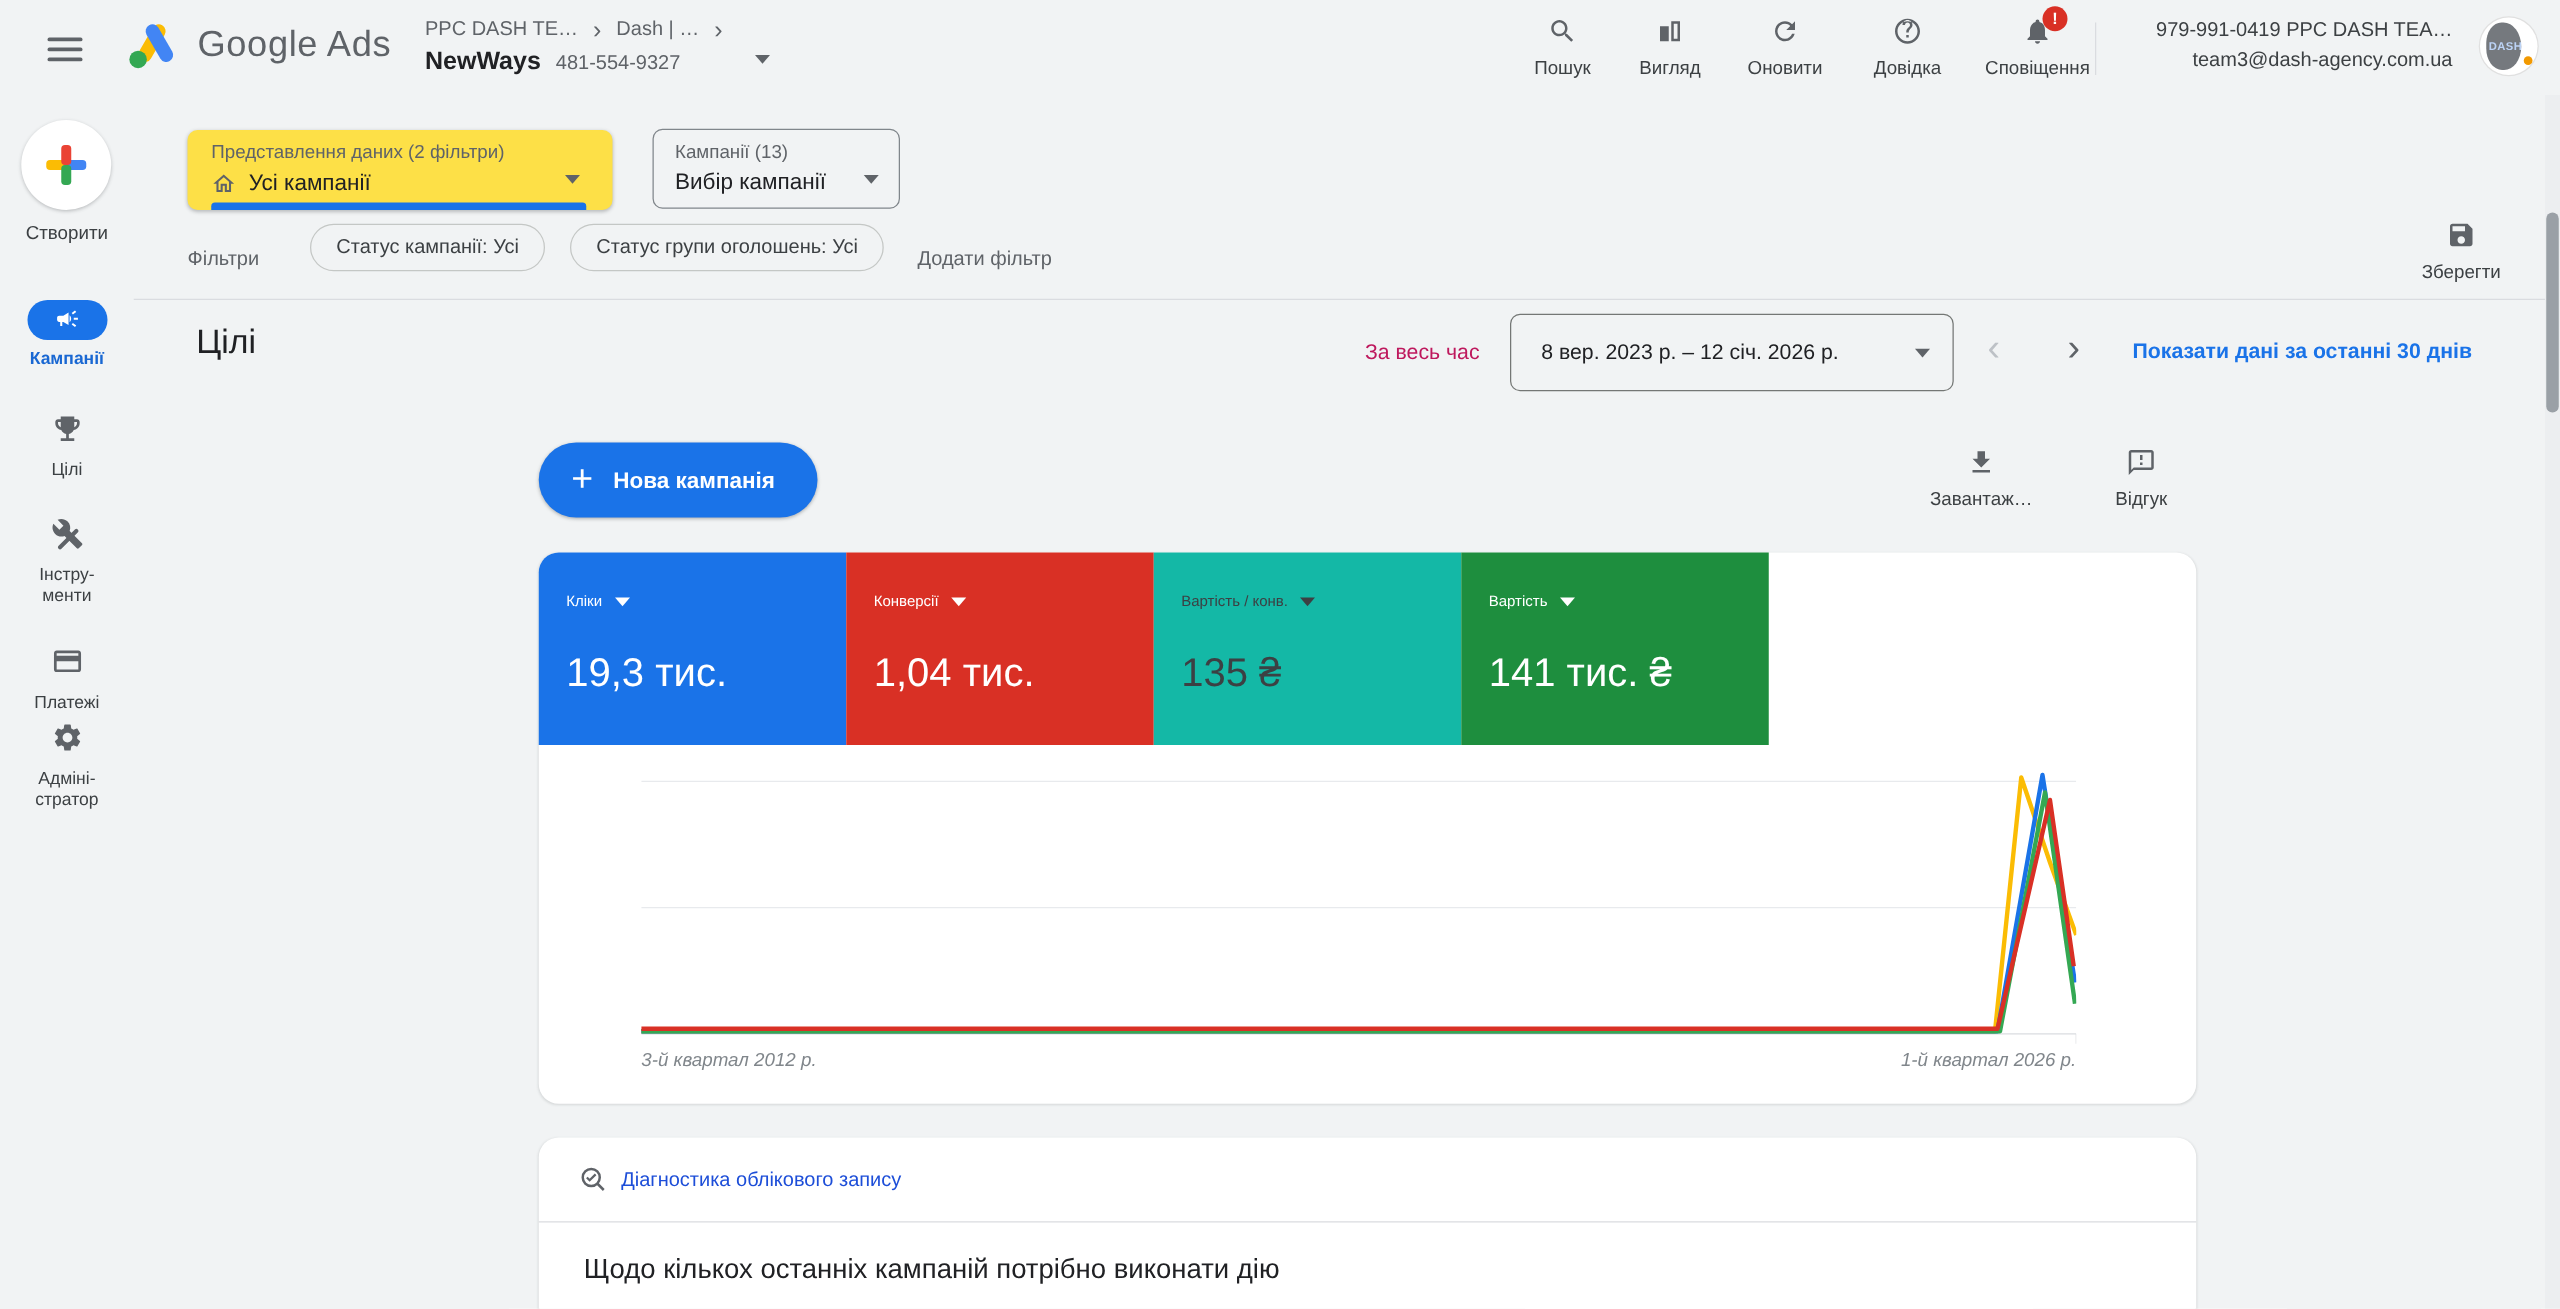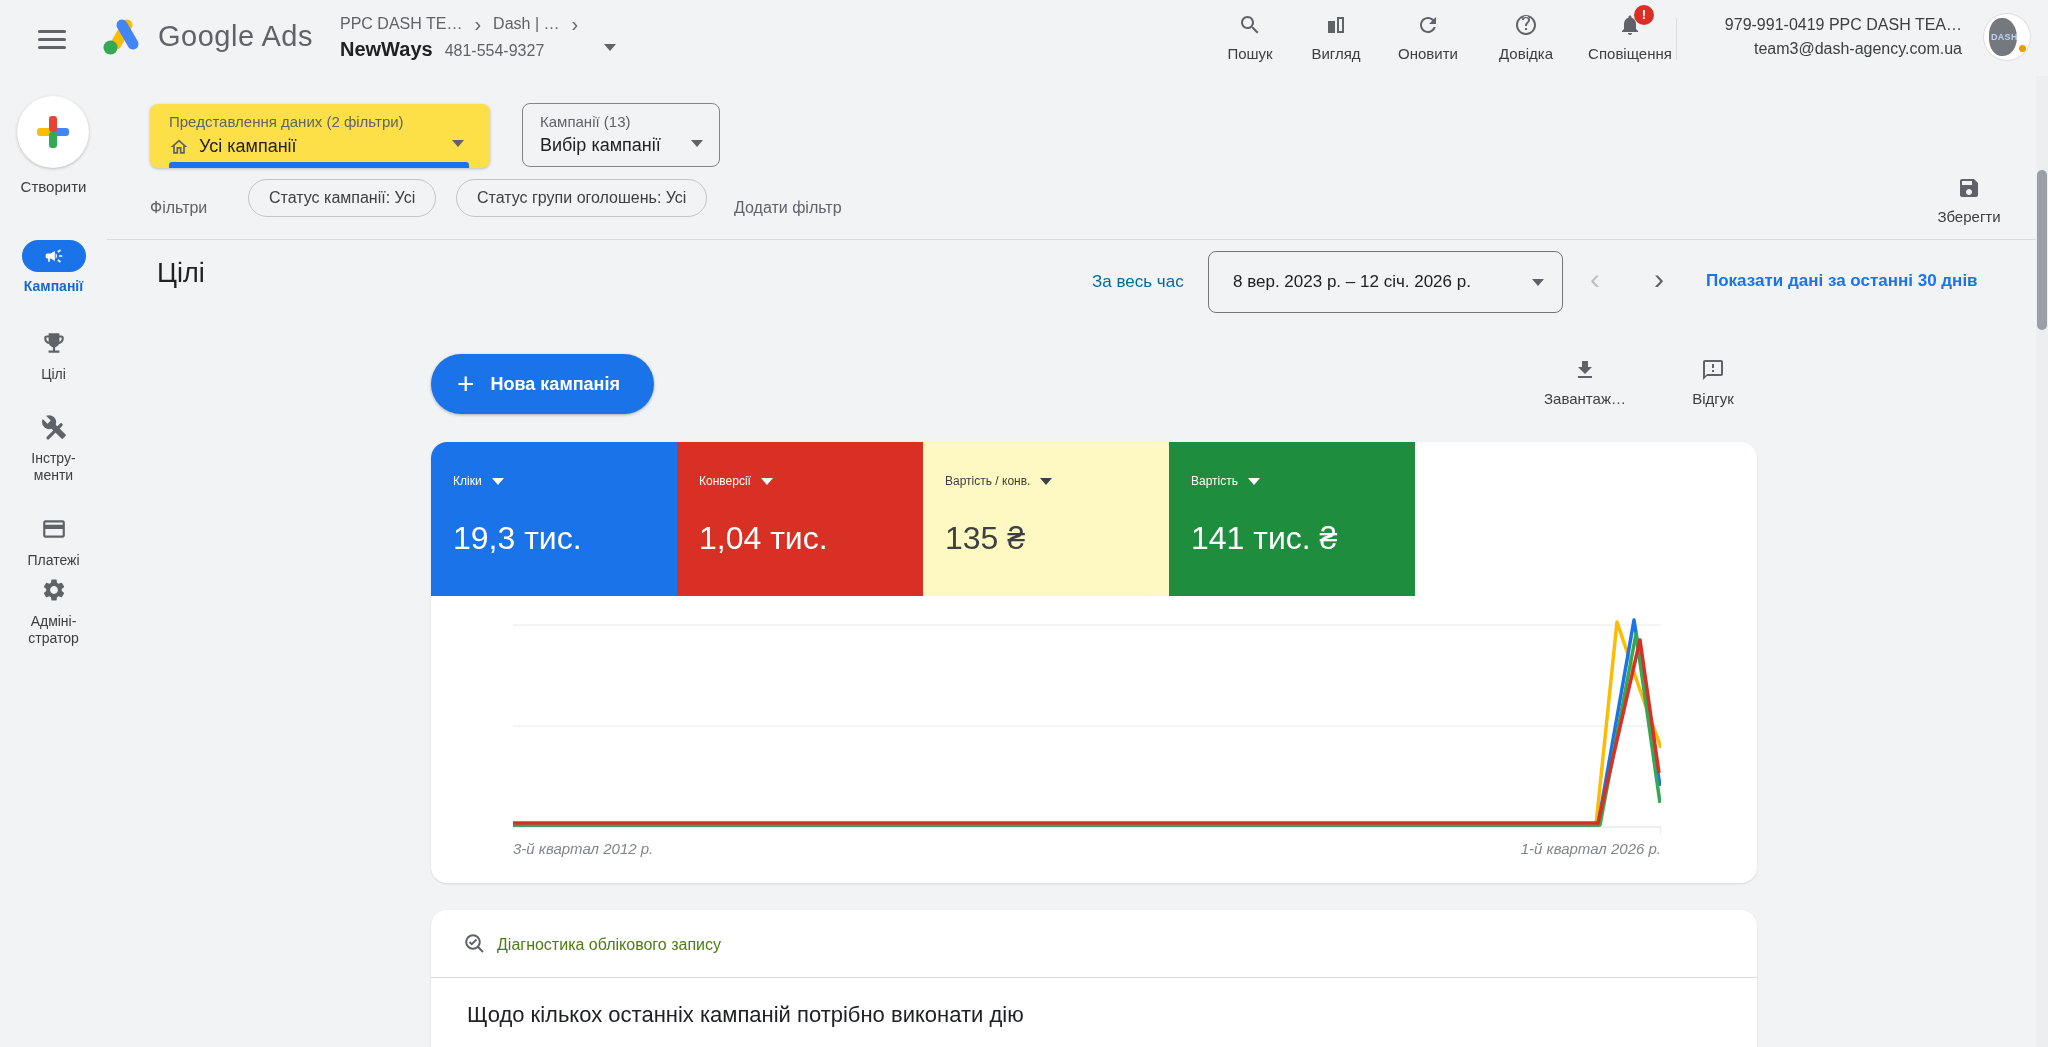--- a/index.html
+++ b/index.html
@@ -44,38 +44,38 @@
   .card2{left:522px;top:103px;width:196px;height:62px;border:1px solid #80868b;border-radius:8px;cursor:pointer;}
   .card2 .val{position:absolute;left:17px;top:31px;font-size:18px;color:#202124;}
   
   .filtertext{top:189px;font-size:16px;color:#5f6368;line-height:38px;}
   .chip{top:179px;height:36px;border:1px solid #c4c7c5;border-radius:19px;font-size:16px;color:#3c4043;
         line-height:36px;padding:0 20px;cursor:pointer;}
   .savebtn{left:1921px;top:176px;width:96px;text-align:center;cursor:pointer;}
   .hr{left:107px;top:239px;width:1941px;height:1px;background:#dadce0;}
   
   .pagetitle{left:157px;top:258px;font-size:27px;color:#202124;}
-  .rangelbl{left:1092px;top:272px;font-size:17px;color:#0369a1;}
+  .rangelbl{left:1092px;top:272px;font-size:17px;color:#be185d;}
   .datebox{left:1208px;top:251px;width:353px;height:60px;border:1px solid #747775;border-radius:8px;cursor:pointer;}
   .datebox .txt{position:absolute;left:24px;top:20px;font-size:17px;color:#202124;}
   .navarrow{top:262px;font-size:30px;color:#5f6368;cursor:pointer;width:34px;text-align:center;}
   .link30{left:1706px;top:271px;font-size:17px;color:#1a73e8;font-weight:bold;cursor:pointer;}
   
   .newcamp{left:431px;top:354px;height:60px;border-radius:30px;background:#1a73e8;color:#fff;display:flex;
            align-items:center;gap:16px;padding:0 34px 0 26px;font-size:18px;font-weight:bold;cursor:pointer;box-shadow:0 1px 3px rgba(60,64,67,.4);}
   .newcamp .pl{font-size:30px;font-weight:normal;line-height:28px;}
   
   .chartcard{left:431px;top:442px;width:1326px;height:441px;background:#fff;border-radius:16px;box-shadow:0 1px 2px rgba(60,64,67,.15);}
   .metric{position:absolute;top:0;width:246px;height:154px;padding:0;}
   .metric .ml{position:absolute;left:22px;top:32px;font-size:12px;display:flex;align-items:center;gap:10px;}
   .metric .mv{position:absolute;left:22px;top:78px;font-size:32px;}
   .xlabel{position:absolute;top:398px;font-size:15px;color:#80868b;font-style:italic;}
   
   .diagcard{left:431px;top:910px;width:1326px;height:180px;background:#fff;border-radius:16px 16px 0 0;box-shadow:0 1px 2px rgba(60,64,67,.15);}
-  .diaghead{position:absolute;left:66px;top:26px;font-size:16px;color:#4d7c0f;}
+  .diaghead{position:absolute;left:66px;top:26px;font-size:16px;color:#1d4ed8;}
   .diaghr{position:absolute;left:0;top:67px;width:1326px;height:1px;background:#dadce0;}
   .diagsection{position:absolute;left:36px;top:92px;font-size:22px;color:#202124;}
   
   .sbtrack{right:0;top:76px;width:12px;height:971px;background:#eceef0;}
   .sbthumb{right:1px;top:94px;width:10px;height:160px;background:#9aa0a6;border-radius:5px;}
 </style>
 </head>
 <body>
 
 <div class="screen">
@@ -273,21 +273,21 @@
         </div>
       <div class="mv">19,3 тис.</div>
     </div>
     <div class="metric" style="left: 246px; background: rgb(217, 48, 37); color: rgb(255, 255, 255);">
       <div class="ml">
           <span>Конверсії</span>
           <span class="caret" style="border-top-color: rgb(255, 255, 255);"></span>
         </div>
       <div class="mv">1,04 тис.</div>
     </div>
-    <div class="metric" style="left: 492px; background: #fef9c3; color: rgb(60, 64, 67);">
+    <div class="metric" style="left: 492px; background: #14b8a6; color: rgb(60, 64, 67);">
       <div class="ml">
           <span>Вартість / конв.</span>
           <span class="caret" style="border-top-color: rgb(60, 64, 67);"></span>
         </div>
       <div class="mv">135 ₴</div>
     </div>
     <div class="metric" style="left: 738px; background: rgb(30, 142, 62); color: rgb(255, 255, 255);">
       <div class="ml">
           <span>Вартість</span>
           <span class="caret" style="border-top-color: rgb(255, 255, 255);"></span>

